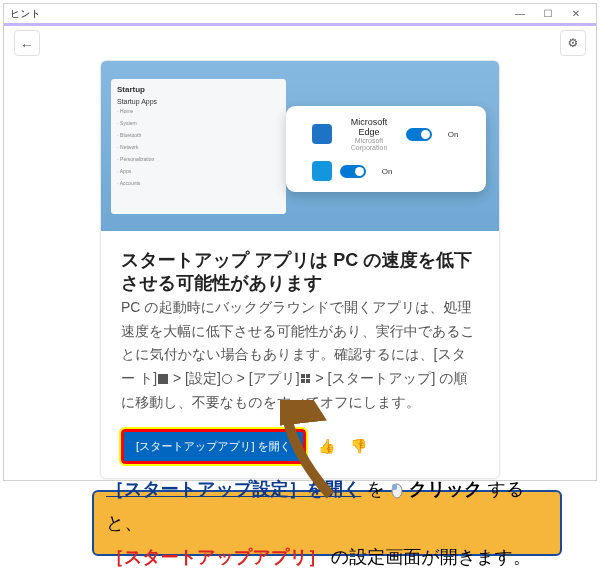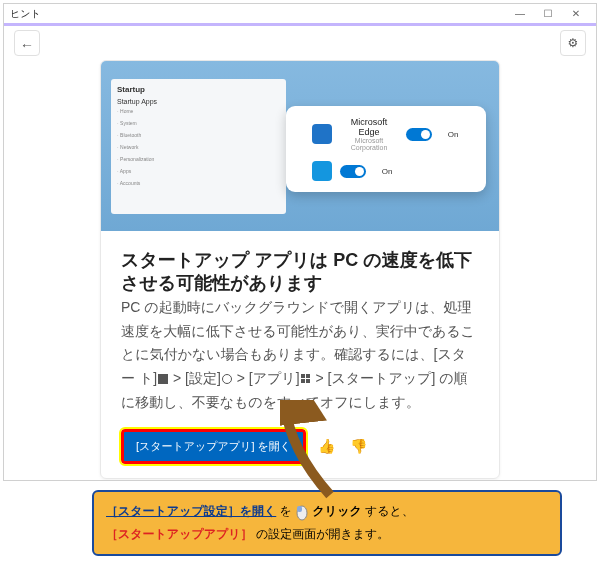--- a/index.html
+++ b/index.html
@@ -33,21 +33,21 @@
   .tip-title { font-size: 18px; font-weight: 600; color: #222; margin-bottom: 0; line-height: 1.3; }
   .tip-desc { font-size: 14px; color: #555; line-height: 1.7; margin-bottom: 14px; }
   .action-row { display: flex; align-items: center; gap: 10px; }
   .open-btn { background: #0067c0; color: #fff; border-radius: 4px; padding: 7px 12px; font-size: 11px; border: 3px solid #ff0000; outline: 2px solid #fffb00; }
   .thumb-btn { width: 22px; height: 22px; display: flex; align-items: center; justify-content: center; color: #555; font-size: 14px; }
   .pager { display: flex; align-items: center; justify-content: space-between; width: 400px; margin: 14px auto 0; padding: 0 6px; }
   .home-btn, .nav-btn { width: 26px; height: 26px; border: 1px solid #e0e0e0; border-radius: 4px; display: flex; align-items: center; justify-content: center; font-size: 13px; color: #555; }
   .pager-center { text-align: center; font-size: 10px; color: #555; }
   .pager-navs { display: flex; gap: 6px; }
   .arrow-img { position: absolute; left: 280px; top: 400px; pointer-events: none; z-index: 5; }
-  .callout { position: absolute; left: 92px; top: 490px; width: 470px; height: 66px; background: #f6b63c; border: 2px solid #1a4a9c; border-radius: 6px; padding: 6px 12px; font-size: 12px; line-height: 1.9; color: #000; display:flex; flex-direction:column; justify-content:center;}
+  .callout { position: absolute; left: 92px; top: 490px; width: 470px; height: 66px; background: #f6b63c; border: 2px solid #1a4a9c; border-radius: 6px; padding: 6px 12px; font-size: 18px; line-height: 1.9; color: #000; display:flex; flex-direction:column; justify-content:center;}
   .callout .bstr { color: #0b3a8f; font-weight: 700; }
   .callout .rstr { color: #d22; font-weight: 700; margin-top: 48px; }
   .mouse-ico { display:inline-flex; vertical-align:middle; }
   .inline-ico { display:inline-block; width:10px; height:10px; vertical-align:middle; margin:0 1px; }
   .win-ico { background:#555; }
   .gear-ico { border:1.2px solid #555; border-radius:50%; }
   .grid-ico { position:relative; }
   .grid-ico::before, .grid-ico::after { content:""; position:absolute; background:#555; }
   .grid-ico::before { width:4px;height:4px;left:0;top:0;box-shadow:5px 0 #555,0 5px #555,5px 5px #555; }
 </style>

